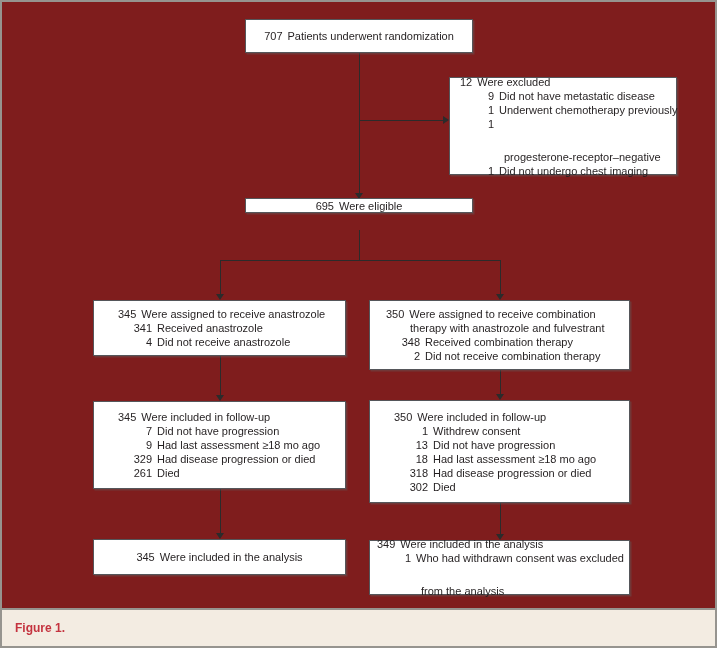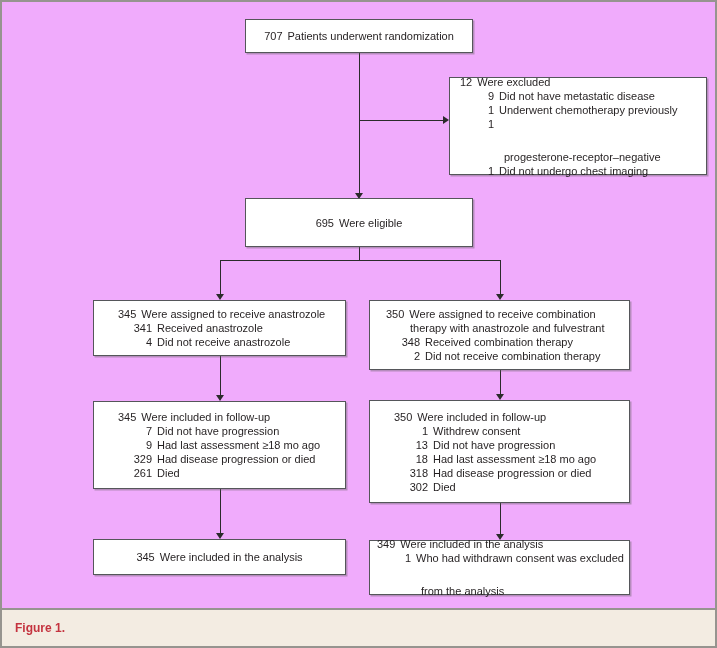--- a/index.html
+++ b/index.html
@@ -3,21 +3,21 @@
 <meta charset="utf-8">
 <style>
   html,body{margin:0;padding:0;}
   body{
     font-family:"Liberation Sans",sans-serif;
     background:#ffffff;
   }
   .figure{
     position:relative;
     width:717px;height:648px;
-    background:#f0abfc;
+    background:#7f1d1d;
     border:2px solid var(--border_gray,#96948f);
     box-sizing:border-box;
     overflow:hidden;
   }
   .box{
     position:absolute;
     background:#ffffff;
     border:1px solid var(--box_border,#55565a);
     box-shadow:1.5px 1.5px 0 rgba(95,95,95,.40);
     box-sizing:border-box;
@@ -91,21 +91,21 @@
   <div class="box center" style="left:243px;top:17px;width:228px;height:34px;">
     <div class="lines">
 
         <div class="line i0">
           <span class="num">707</span>
           <span class="txt">Patients underwent randomization</span>
         </div>
       </div>
   </div>
 
-  <div class="box" style="left:447px;top:75px;width:258px;height:98px;padding-left:10px;">
+  <div class="box" style="left:447px;top:75px;width:228px;height:98px;padding-left:10px;">
     <div class="lines">
 
         <div class="line i0">
           <span class="num">12</span>
           <span class="txt">Were excluded</span>
         </div>
 
         <div class="line i1">
           <span class="num">9</span>
           <span class="txt">Did not have metastatic disease</span>
@@ -124,21 +124,21 @@
           <span class="txt">progesterone-receptor–negative</span>
         </div>
 
         <div class="line i1">
           <span class="num">1</span>
           <span class="txt">Did not undergo chest imaging</span>
         </div>
       </div>
   </div>
 
-  <div class="box center" style="left:243px;top:196px;width:228px;height:49px;">
+  <div class="box center" style="left:243px;top:196px;width:228px;height:15px;">
     <div class="lines">
 
         <div class="line i0">
           <span class="num">695</span>
           <span class="txt">Were eligible</span>
         </div>
       </div>
   </div>
 
   <div class="box" style="left:91px;top:298px;width:253px;height:56px;padding-left:24px;">

